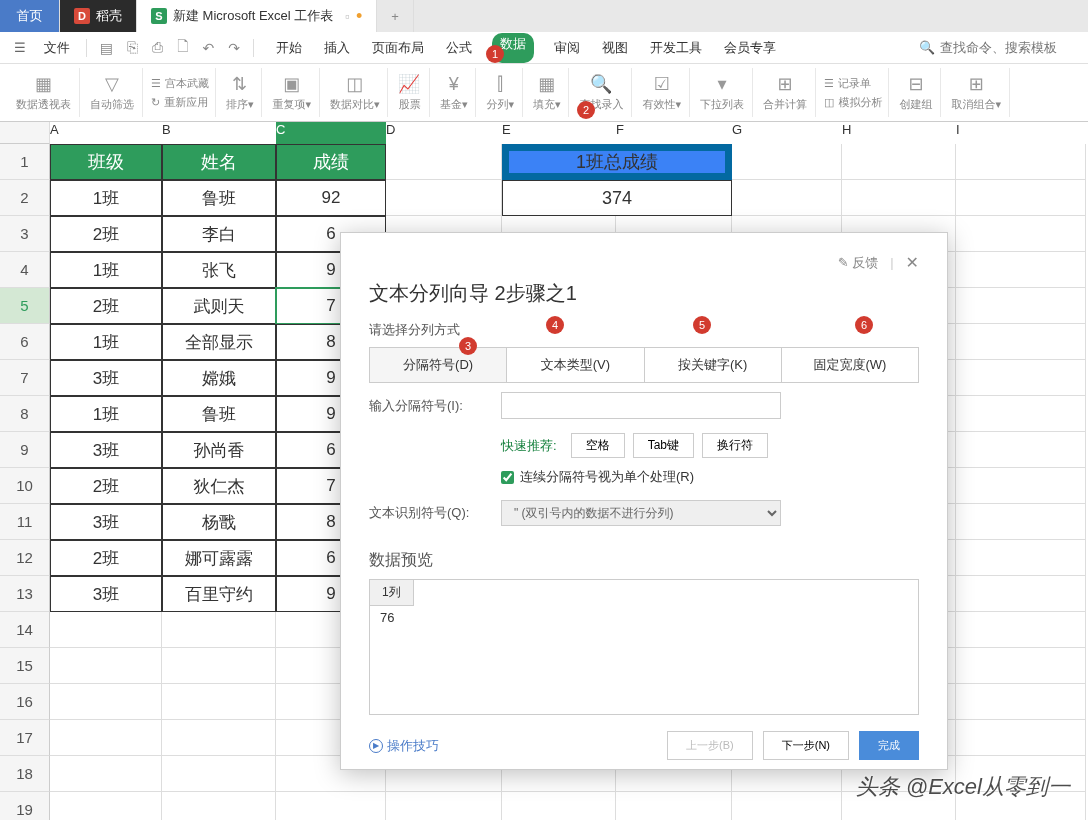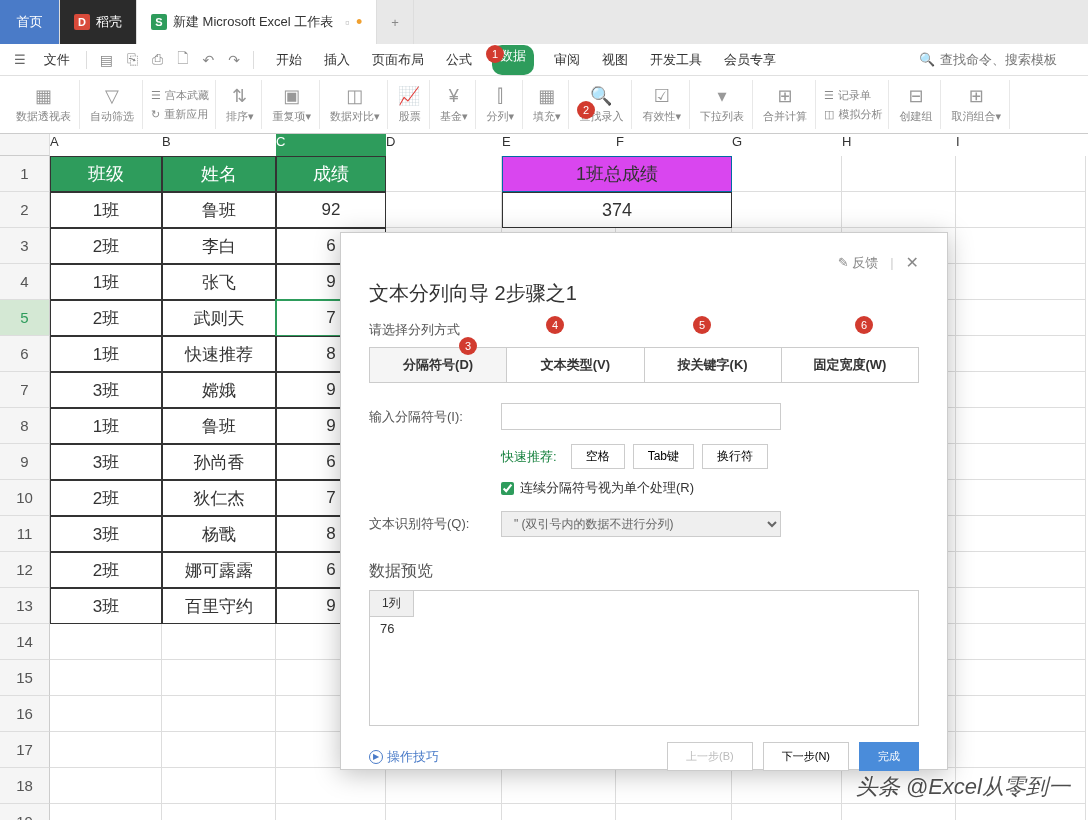--- a/index.html
+++ b/index.html
@@ -1,19 +1,19 @@
 <!DOCTYPE html>
 <html><head>
 <meta charset="utf-8">
 <style>
 * { margin: 0; padding: 0; box-sizing: border-box; font-family: "Microsoft YaHei", sans-serif; }
 body { background: #fff; width: 1088px; height: 820px; overflow: hidden; position: relative; font-size: 13px; color: #333; }
 
 
-.tab-bar { display: flex; height: 44px; background: #e8e8e8; align-items: stretch; }
+.tab-bar { display: flex; height: 32px; background: #e8e8e8; align-items: stretch; }
 .tab { display: flex; align-items: center; padding: 0 14px; cursor: pointer; gap: 6px; font-size: 13px; border-right: 1px solid #ddd; }
 .tab.home { background: #4a7bc8; color: #fff; min-width: 60px; justify-content: center; }
 .tab.doke { background: #2b2b2b; color: #fff; }
 .tab.doke .doke-icon { color: #fff; background: #d84a3a; width: 16px; height: 16px; border-radius: 2px; display: inline-flex; align-items: center; justify-content: center; font-size: 11px; font-weight: bold; }
 .tab.active { background: #fff; }
 .tab .s-icon { background: #2e9c5c; color: #fff; width: 16px; height: 16px; border-radius: 2px; display: inline-flex; align-items: center; justify-content: center; font-size: 11px; font-weight: bold; }
 .tab .dot { color: #f0a030; font-size: 18px; }
 .tab.add { padding: 0 14px; color: #888; }
 
 
@@ -39,36 +39,36 @@
 .corner { width: 50px; height: 22px; background: #f5f5f5; border-right: 1px solid #ddd; border-bottom: 1px solid #ccc; }
 .header-row { display: flex; }
 
 .grid { position: relative; }
 .row { display: flex; height: 36px; }
 .row-h { width: 50px; background: #f5f5f5; border-right: 1px solid #ccc; border-bottom: 1px solid #ddd; display: flex; align-items: center; justify-content: center; font-size: 15px; color: #555; }
 .row-h.sel { background: #d4e8d4; color: #2e9c5c; }
 .cell { border-right: 1px solid #ddd; border-bottom: 1px solid #ddd; display: flex; align-items: center; justify-content: center; font-size: 17px; }
 .cell.header-cell { background: #2e9c5c; color: #fff; font-size: 18px; border: 1px solid #333; }
 .cell.data { border: 1px solid #333; background: #fff; }
-.cell.merged { background: #d946ef; color: #333; font-size: 18px; border: 1px solid #0369a1; }
+.cell.merged { background: #3b82f6; color: #333; font-size: 18px; border: 7px solid #0369a1; }
 .cell.below-merged { border: 1px solid #333; font-size: 18px; }
 .cell.active { outline: 2px solid #2e9c5c; outline-offset: -1px; }
 
 
 .cA { width: 112px; } .cB { width: 114px; } .cC { width: 110px; }
 .cD { width: 116px; } .cE { width: 114px; } .cF { width: 116px; }
 .cG { width: 110px; } .cH { width: 114px; } .cI { width: 130px; }
 
 
 .dialog { position: absolute; left: 340px; top: 232px; width: 608px; height: 538px; background: #fff; box-shadow: 0 4px 24px rgba(0,0,0,0.25); border: 1px solid #ccc; padding: 20px 28px; }
 .dialog .title-row { display: flex; justify-content: flex-end; align-items: center; gap: 12px; color: #888; font-size: 13px; }
 .dialog .title-row .close { font-size: 16px; cursor: pointer; }
 .dialog h2 { font-size: 20px; font-weight: normal; margin: 8px 0 14px; }
 .dialog .sub { font-size: 13px; color: #555; margin-bottom: 8px; }
-.tabs4 { display: flex; border: 1px solid #ccc; margin-bottom: 20px; font-weight: bold; }
+.tabs4 { display: flex; border: 1px solid #ccc; margin-bottom: 9px; }
 .tabs4 .t { flex: 1; text-align: center; padding: 8px 4px; border-right: 1px solid #ccc; font-size: 13px; position: relative; cursor: pointer; }
 .tabs4 .t:last-child { border-right: none; }
 .tabs4 .t.active { background: #f5f5f5; }
 .form-row { display: flex; align-items: center; margin-bottom: 14px; gap: 12px; font-size: 13px; }
 .form-row label { width: 120px; color: #555; }
 .form-row input[type=text] { flex: 1; border: 1px solid #ccc; padding: 5px 8px; font-size: 13px; max-width: 280px; }
 .quick-btns { display: flex; gap: 8px; margin-left: 132px; align-items: center; }
 .quick-btns span { color: #15803d; margin-right: 6px; }
 .quick-btns button { border: 1px solid #ccc; background: #fff; padding: 3px 14px; font-size: 12px; cursor: pointer; }
 .checkbox-row { margin-left: 132px; margin-top: 10px; display: flex; align-items: center; gap: 6px; font-size: 13px; }
@@ -281,21 +281,21 @@
       <div class="cell cD"></div>
       <div class="cell cE"></div>
       <div class="cell cF"></div>
       <div class="cell cG"></div>
       <div class="cell cH"></div>
       <div class="cell cI"></div>
     </div>
     <div class="row">
       <div class="row-h">6</div>
       <div class="cell cA data">1班</div>
-      <div class="cell cB data">快速推荐</div>
+      <div class="cell cB data">全部显示</div>
       <div class="cell cC data">8</div>
       <div class="cell cD"></div>
       <div class="cell cE"></div>
       <div class="cell cF"></div>
       <div class="cell cG"></div>
       <div class="cell cH"></div>
       <div class="cell cI"></div>
     </div>
     <div class="row">
       <div class="row-h">7</div>

